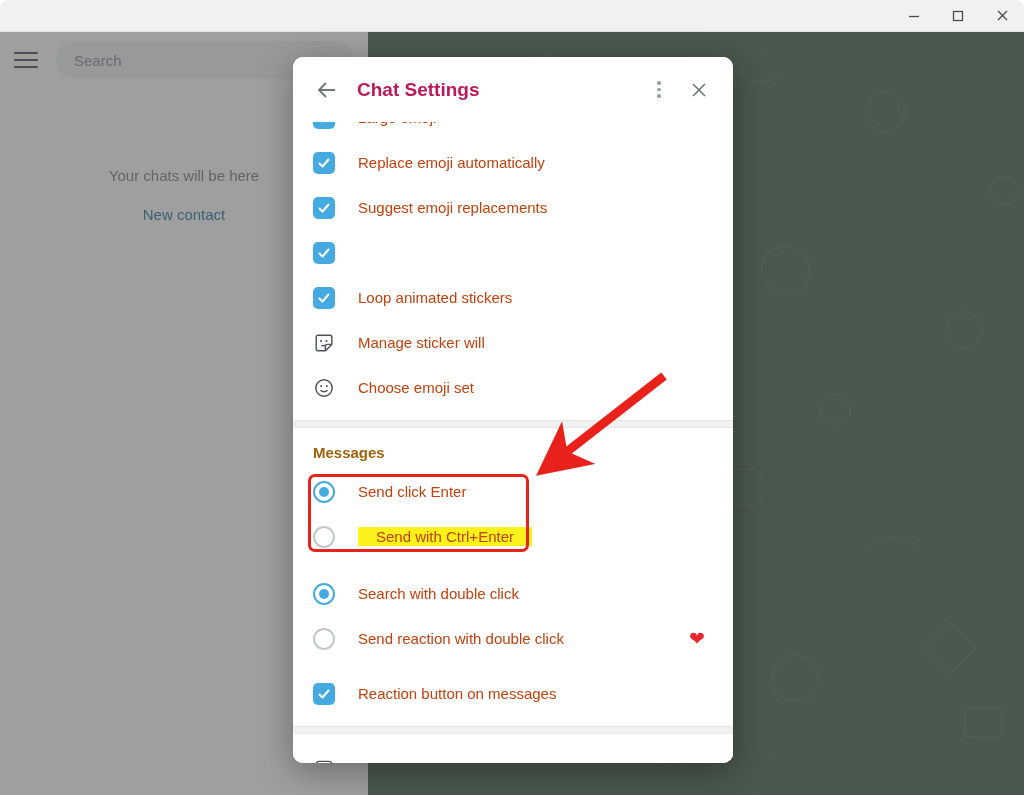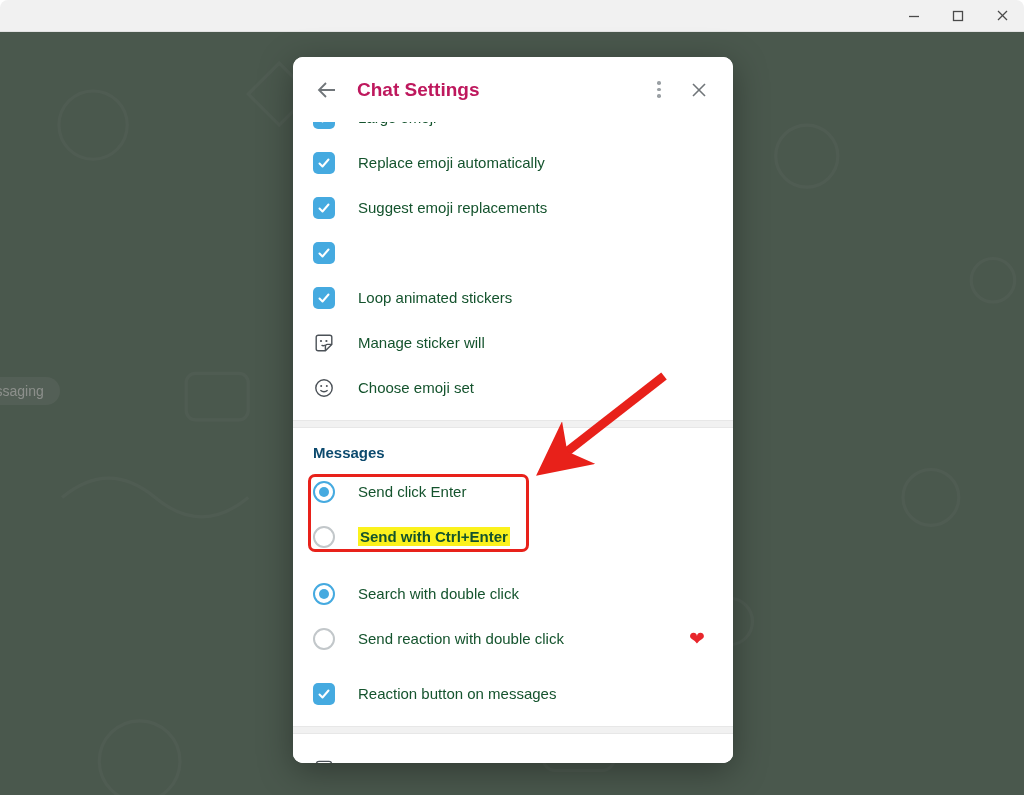--- a/index.html
+++ b/index.html
@@ -93,32 +93,32 @@
   .dots i { width: 3.5px; height: 3.5px; border-radius: 50%; background: #9aa0a4; display: block; }
 
   .dialog-scroll {
     flex: 1; overflow: hidden; background: #fff; position: relative;
   }
 
   .sep { height: 8px; background: #f1f1f1; border-top: 1px solid #e7e7e7; border-bottom: 1px solid #e7e7e7; }
 
   .section { padding: 0 0 10px 0; background: #fff; }
   .section-title {
-    color: #0c4a6e; font-size: 15px; font-weight: bold;
+    color: #a16207; font-size: 15px; font-weight: bold;
     padding: 16px 20px 8px 20px;
   }
 
   .row {
     display: flex; align-items: center; height: 45px; padding: 0 20px;
     position: relative;
   }
   .row .ctrl { width: 22px; height: 22px; flex: 0 0 22px; margin-right: 23px;
     display: flex; align-items: center; justify-content: center; }
-  .row .label { font-size: 15px; color: #14532d; }
-  .row .label.hl { background: #fbf21c; padding: 1px 2px; font-weight: bold; }
+  .row .label { font-size: 15px; color: #c2410c; }
+  .row .label.hl { background: #fbf21c; padding: 1px 18px; font-weight: normal; }
 
   
   .cb { width: 22px; height: 22px; border-radius: 5px; background: #45aae0;
         display: flex; align-items: center; justify-content: center; }
   .cb svg { display:block; }
 
   
   .radio { width: 22px; height: 22px; border-radius: 50%; border: 2px solid #c2c7ca;
            display: flex; align-items: center; justify-content: center; background: #fff; }
   .radio.on { border-color: #45aae0; }
@@ -157,20 +157,36 @@
     <div class="win-btn">
       <svg width="15" height="15" viewBox="0 0 15 15">
           <line x1="3" y1="3" x2="12" y2="12" stroke="#4a4a4a" stroke-width="1.3"></line>
           <line x1="12" y1="3" x2="3" y2="12" stroke="#4a4a4a" stroke-width="1.3"></line>
         </svg>
     </div>
   </div>
 
   <div class="app-body">
 
+    <div class="sidebar">
+      <div class="sidebar-top">
+        <div class="hamburger">
+          <span></span>
+            <span></span>
+            <span></span>
+        </div>
+        <div class="search-box">
+          <span>Search</span>
+        </div>
+      </div>
+      <div class="empty-chats">
+        <div class="line1">Your chats will be here</div>
+        <div class="line2">New contact</div>
+      </div>
+    </div>
 
     <div class="chat-area">
       <svg class="doodles" viewBox="0 0 660 763" preserveAspectRatio="none">
         <g stroke="#ffffff" stroke-width="2" fill="none" opacity=".55">
           <circle cx="60" cy="60" r="22"></circle>
             <circle cx="210" cy="120" r="16"></circle>
           <path d="M320 40 q25 -20 50 0 q25 20 50 0"></path>
           <circle cx="520" cy="80" r="20"></circle>
             <rect x="120" y="220" width="40" height="30" rx="6"></rect>
           <path d="M40 300 q30 -25 60 0 t60 0"></path>

